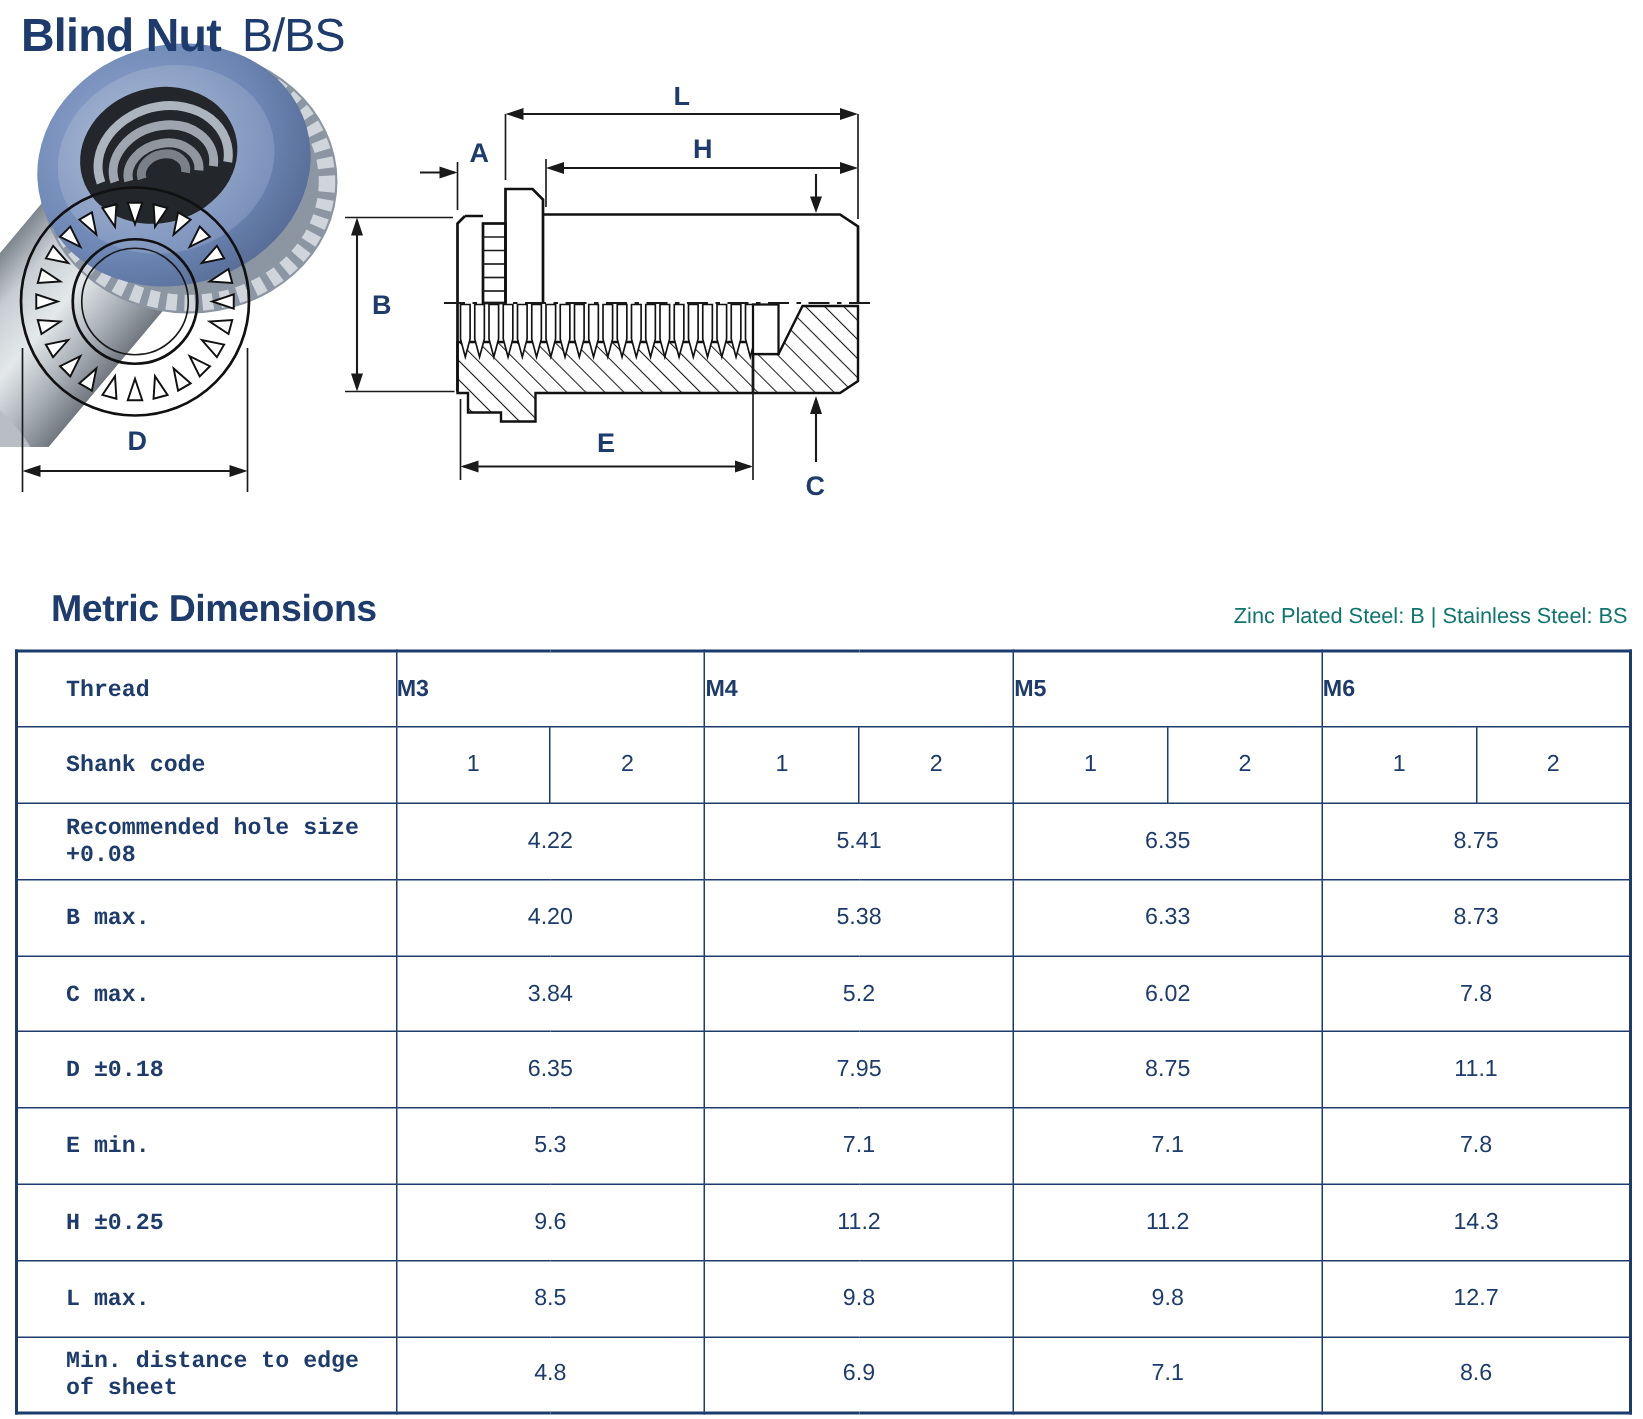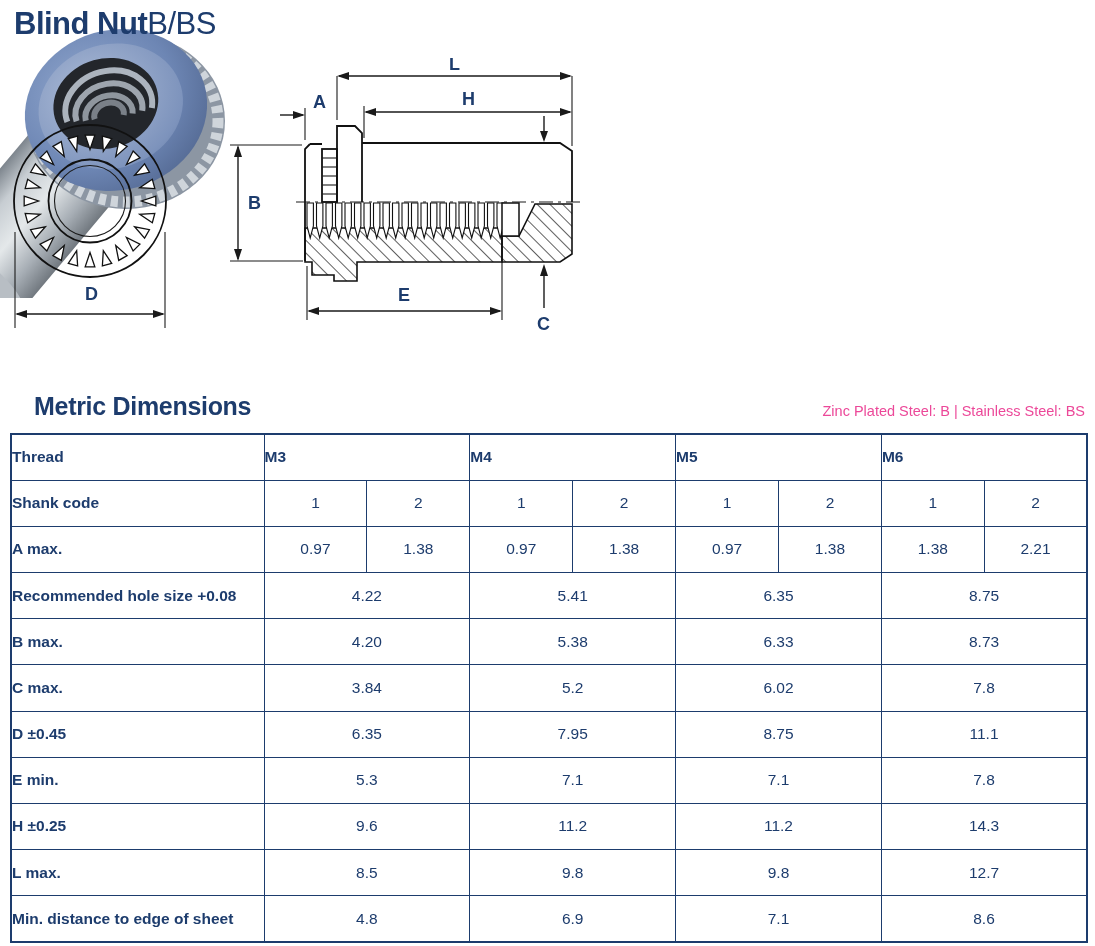--- a/index.html
+++ b/index.html
@@ -4,41 +4,41 @@
 <style>
   * { margin:0; padding:0; box-sizing:border-box; }
   html,body { background:#fff; }
   .page {
     position:relative; width:1095px; height:946px; background:#ffffff;
     font-family:"Liberation Sans", sans-serif; color:#1d3c6d; overflow:hidden;
   }
   
   .title { position:absolute; left:14px; top:6px; font-size:31px; letter-spacing:-0.5px; }
   .title .bold { font-weight:bold;margin-top:48px; }
-  .title .suffix { font-weight:normal; }
+  .title .suffix { font-weight:normal; margin-left:14px; }
   
   .drawing-svg { position:absolute; }
   #front-view { left:5px;  top:98px;  width:190px; height:245px; }
   #section-view { left:212px; top:58px; width:404px; height:287px; }
   #photo { left:793px; top:52px; width:300px; height:298px; }
   .dimline { stroke:#1a1a1a; stroke-width:1.4; fill:none; }
   .thinline { stroke:#1a1a1a; stroke-width:1.1; fill:none; }
   .partline { stroke:#111; stroke-width:1.8; fill:none; }
   .dimtext { font-family:"Liberation Sans",sans-serif; font-size:18px; font-weight:bold; fill:#1d3c6d; }
   
   .sec-head { position:absolute; left:14px; top:392px; font-size:25px; font-weight:bold; letter-spacing:-0.3px;margin-left:20px; }
-  .sec-note { position:absolute; right:10px; top:403px; font-size:14.5px; color:#ec4899; }
+  .sec-note { position:absolute; right:10px; top:403px; font-size:14.5px; color:#0f766e; }
   
   table.dims {
     position:absolute; left:10px; top:433px; width:1076px; height:510px;
     border-collapse:collapse; table-layout:fixed;
     border:2.5px solid #1d3c6d;
   }
   table.dims td { border:1.6px solid #1d3c6d; font-size:15.5px; color:#1d3c6d; height:42px; }
-  td.rowlabel { text-align:left; padding-left:0; font-weight:bold; }
+  td.rowlabel { text-align:left; padding-left:32px; font-weight:bold;font-family:Liberation Mono, monospace; }
   td.val { text-align:center; font-weight:normal; }
   td.thead { font-weight:bold; }
 </style>
 </head>
 <body>
 
 <div class="page">
 
   
   <div class="title">
@@ -224,31 +224,20 @@
           <td class="val">1</td>
           <td class="val">2</td>
           <td class="val">1</td>
           <td class="val">2</td>
           <td class="val">1</td>
           <td class="val">2</td>
           <td class="val">1</td>
           <td class="val">2</td>
         </tr>
         <tr>
-          <td class="rowlabel">A max.</td>
-          <td class="val">0.97</td>
-          <td class="val">1.38</td>
-          <td class="val">0.97</td>
-          <td class="val">1.38</td>
-          <td class="val">0.97</td>
-          <td class="val">1.38</td>
-          <td class="val">1.38</td>
-          <td class="val">2.21</td>
-        </tr>
-        <tr>
           <td class="rowlabel">Recommended hole size +0.08</td>
           <td class="val" colspan="2">4.22</td>
           <td class="val" colspan="2">5.41</td>
           <td class="val" colspan="2">6.35</td>
           <td class="val" colspan="2">8.75</td>
         </tr>
         <tr>
           <td class="rowlabel">B max.</td>
           <td class="val" colspan="2">4.20</td>
           <td class="val" colspan="2">5.38</td>
@@ -256,21 +245,21 @@
           <td class="val" colspan="2">8.73</td>
         </tr>
         <tr>
           <td class="rowlabel">C max.</td>
           <td class="val" colspan="2">3.84</td>
           <td class="val" colspan="2">5.2</td>
           <td class="val" colspan="2">6.02</td>
           <td class="val" colspan="2">7.8</td>
         </tr>
         <tr>
-          <td class="rowlabel">D ±0.45</td>
+          <td class="rowlabel">D ±0.18</td>
           <td class="val" colspan="2">6.35</td>
           <td class="val" colspan="2">7.95</td>
           <td class="val" colspan="2">8.75</td>
           <td class="val" colspan="2">11.1</td>
         </tr>
         <tr>
           <td class="rowlabel">E min.</td>
           <td class="val" colspan="2">5.3</td>
           <td class="val" colspan="2">7.1</td>
           <td class="val" colspan="2">7.1</td>

